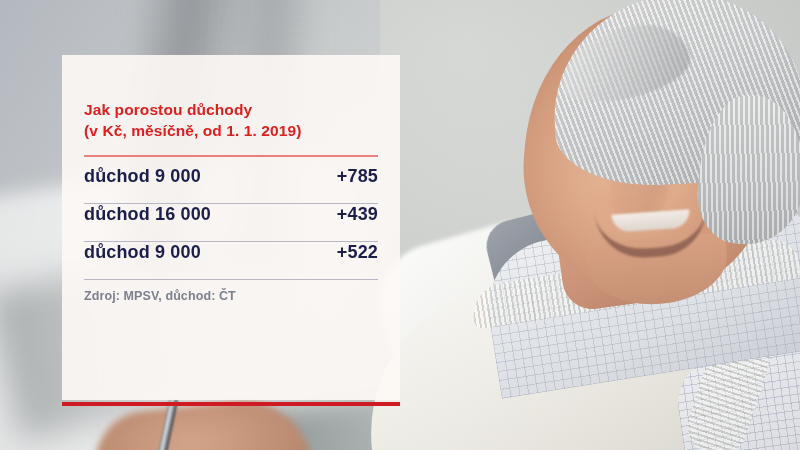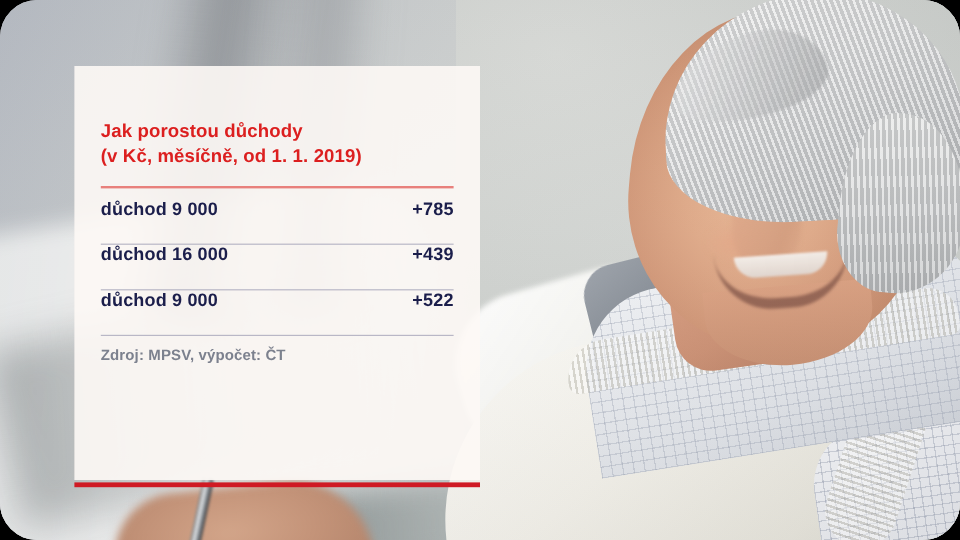--- a/index.html
+++ b/index.html
@@ -9,21 +9,20 @@
   }
   body {
     font-family: "Liberation Sans", sans-serif;
   }
   #stage {
     position: relative;
     width: 800px;
     height: 450px;
     overflow: hidden;
     background: #c9cdd0;
-    border-radius: 31px;
   }
 
   
   .bg-layer { position: absolute; inset: 0; }
 
   .bg-base {
     background:
       linear-gradient(118deg, #b9bec6 0%, #c4c8cb 18%, #cdd0d0 38%, #d2d4d2 60%, #c6c9c8 80%, #bfc3c3 100%);
   }
   .bg-wall {
@@ -281,21 +280,21 @@
   .row {
     display: flex;
     align-items: baseline;
     justify-content: space-between;
     height: 37px;
     border-bottom: 1.5px solid #b9b7c6;
   }
   .row .label,
   .row .value {
     color: #1b1e4b;
-    font-size: 15px;
+    font-size: 18px;
     font-weight: bold;
     letter-spacing: .15px;
   }
   .source {
     margin-top: 9px;
     color: #7c818e;
     font-size: 12.5px;
     font-weight: bold;
     letter-spacing: .1px;
   }
@@ -365,18 +364,18 @@
         <div class="row">
           <span class="label">důchod 16 000</span>
           <span class="value">+439</span>
         </div>
         <div class="row">
           <span class="label">důchod 9 000</span>
           <span class="value">+522</span>
         </div>
       </div>
 
-      <div class="source">Zdroj: MPSV, výpočet: ČT</div>
+      <div class="source">Zdroj: MPSV, důchod: ČT</div>
     </div>
   </div>
 
   <div class="accent-bar"></div>
 </div>
 
 </body></html>

